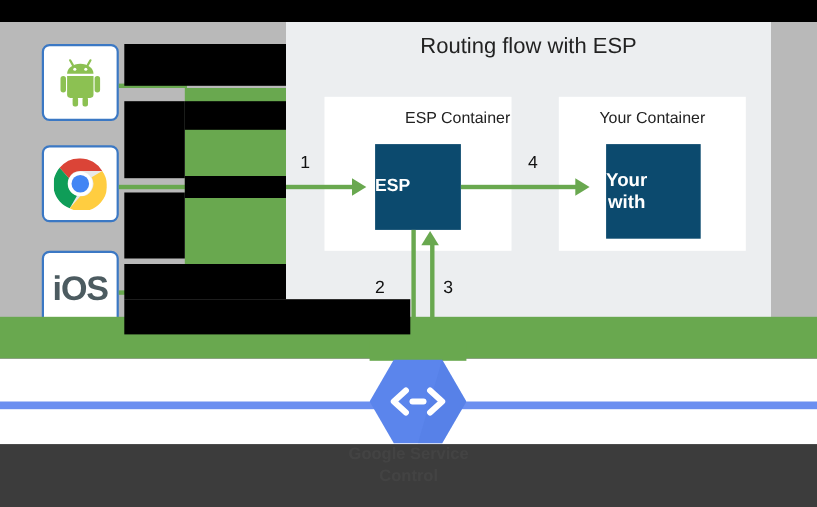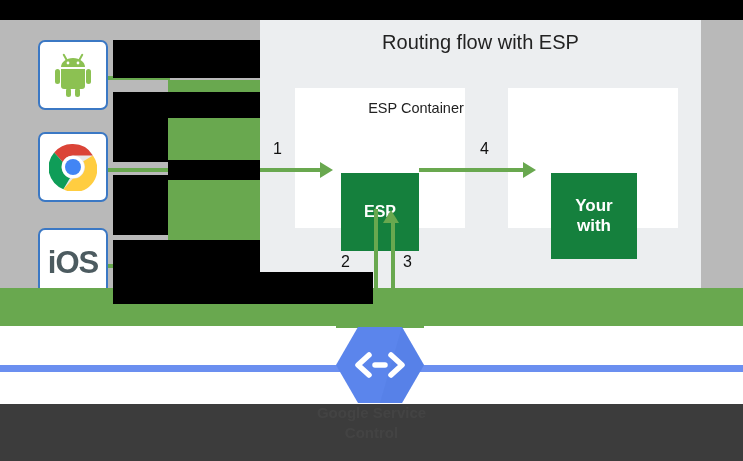--- a/index.html
+++ b/index.html
@@ -63,23 +63,23 @@
   
   .container-box{position:absolute;background:#fff;}
   #box-esp {left:295px;top:88px;width:170px;height:140px;}
   #box-your{left:508px;top:88px;width:170px;height:140px;}
   .container-label{position:absolute;width:170px;text-align:center;
                    font-size:14.5px;color:#222;top:100px;}
   #label-esp {left:295px;margin-left:36px;}
   #label-your{left:508px;}
 
   
-  .blue-box{position:absolute;background:#15803d;display:flex;
-            align-items:center;justify-content:center;text-align:center;
-            color:#fff;font-weight:700;line-height:1.15;margin-top:42px;}
+  .blue-box{position:absolute;background:#0c4a6e;display:flex;
+            align-items:center;text-align:center;
+            color:#fff;font-weight:700;line-height:1.15;}
   #esp-box {left:341px;top:131px;width:78px;height:78px;font-size:16px;}
   #your-box{left:551px;top:131px;width:86px;height:86px;font-size:17px;}
 
   
   .hline{position:absolute;height:4px;background:#69a84f;}
   .vline{position:absolute;width:4px;background:#69a84f;}
   .ar-right{position:absolute;width:0;height:0;
             border-top:8px solid transparent;border-bottom:8px solid transparent;
             border-left:13px solid #69a84f;}
   .ar-up{position:absolute;width:0;height:0;
@@ -160,20 +160,21 @@
   <div class="stub" id="stub3"></div>
 
   <div class="ghost" id="ghost1">API</div>
   <div class="ghost" id="ghost2">calls</div>
 
   <div id="diagram-title">Routing flow with ESP</div>
 
   <div class="container-box" id="box-esp"></div>
   <div class="container-box" id="box-your"></div>
   <div class="container-label" id="label-esp">ESP Container</div>
+  <div class="container-label" id="label-your">Your Container</div>
 
   <div class="blue-box" id="esp-box">
     <span>ESP</span>
   </div>
   <div class="blue-box" id="your-box">
     <div>
       <div>Your</div>
       <div>with</div>
     </div>
   </div>

